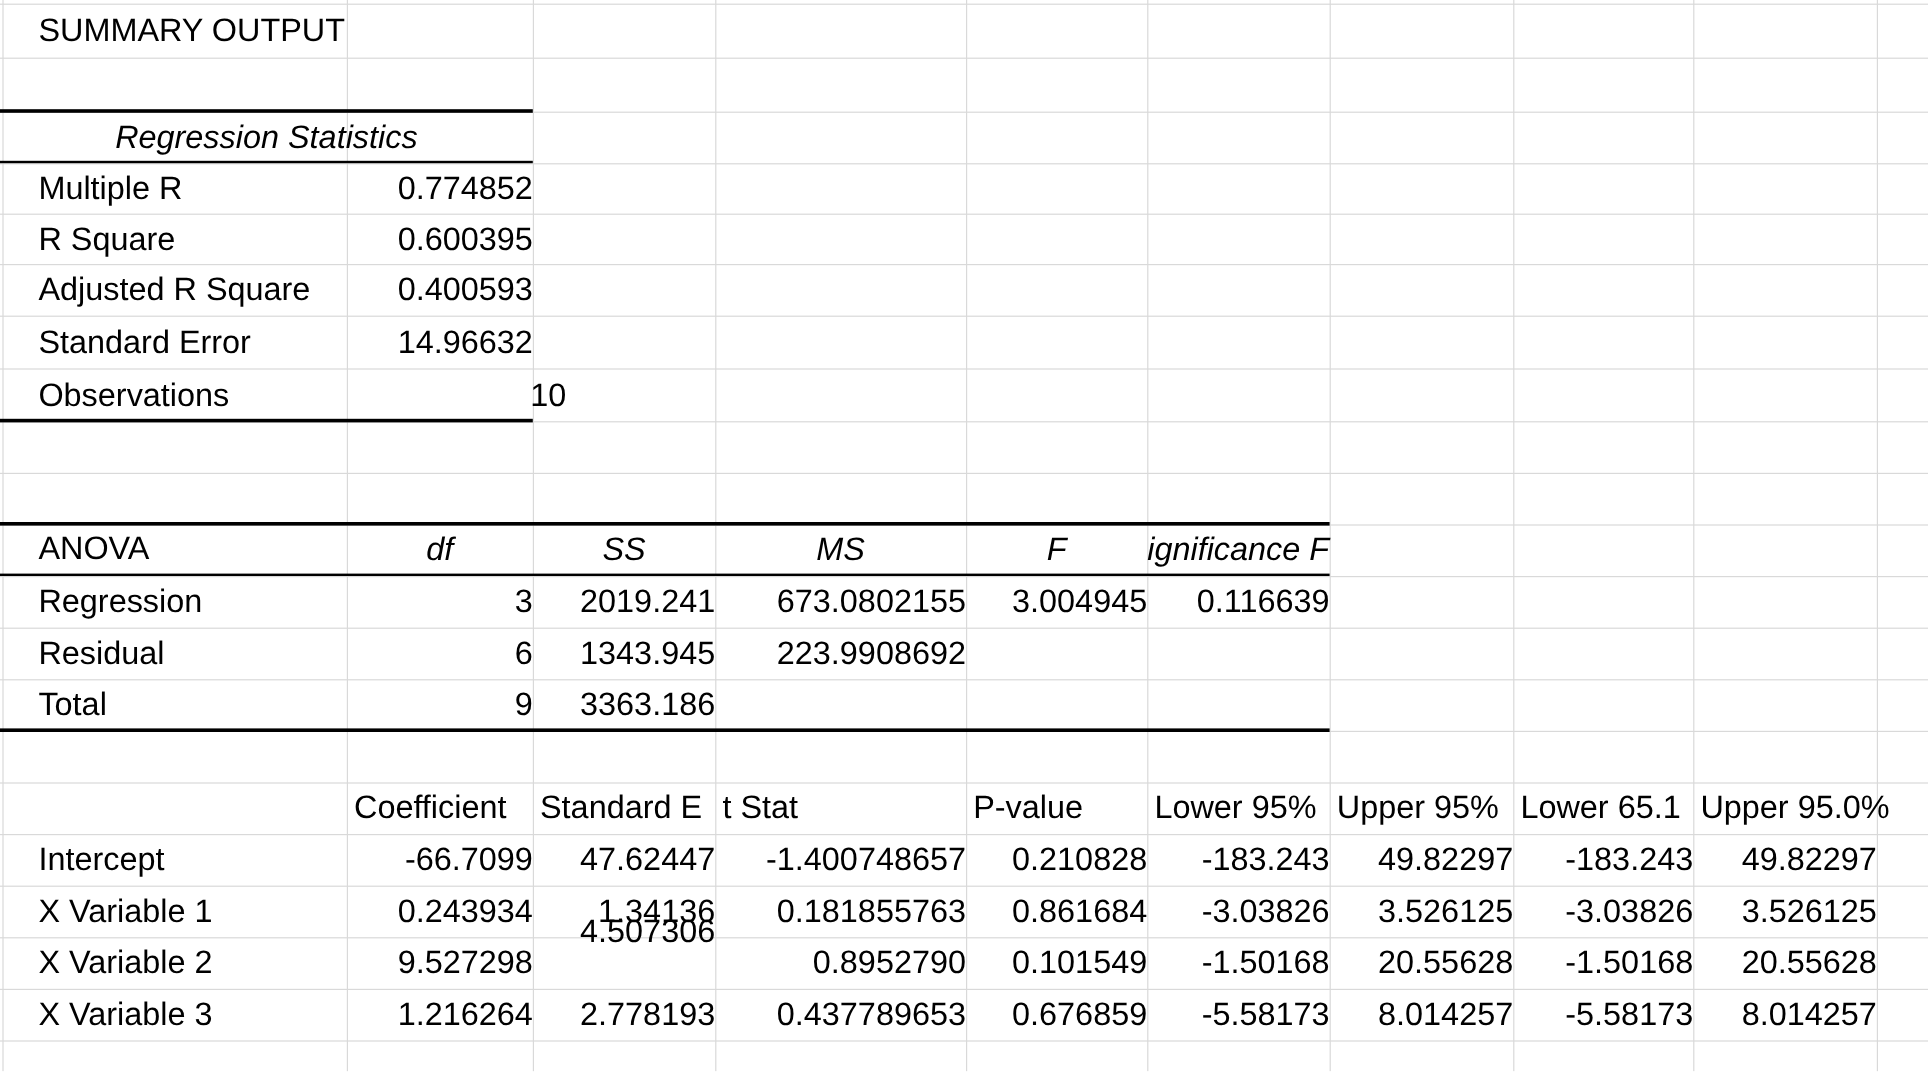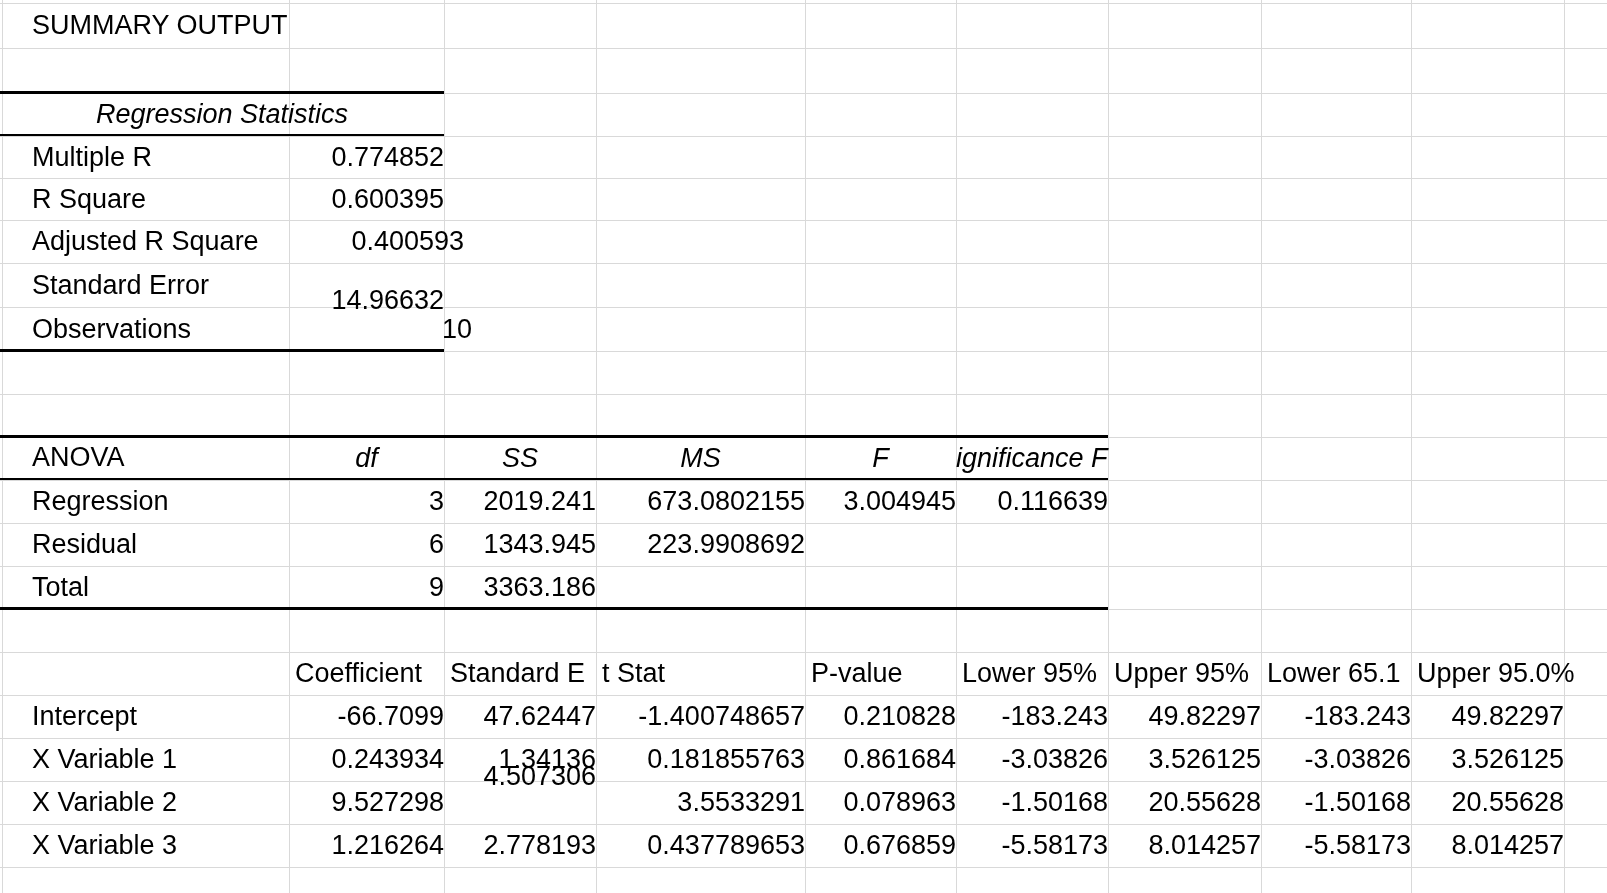--- a/index.html
+++ b/index.html
@@ -74,23 +74,23 @@
       <div class="tborder" style="left: 0px; top: 607px; width: 1108px; height: 3px; background: rgb(0, 0, 0);"></div>
     </div>
   <div id="cells">
     <div class="cell left" style="left:0px;top:3px;width:444px;height:45px;">SUMMARY OUTPUT</div>
   <div class="cell center italic" style="left: 0px; top: 93px; width: 444px; height: 43px;">Regression Statistics</div>
       <div class="cell left" style="left: 0px; top: 136px; width: 289px; height: 42px;">Multiple R</div>
       <div class="cell right" style="left: 289px; top: 136px; width: 155px; height: 42px;">0.774852</div>
       <div class="cell left" style="left: 0px; top: 178px; width: 289px; height: 42px;">R Square</div>
       <div class="cell right" style="left: 289px; top: 178px; width: 155px; height: 42px;">0.600395</div>
       <div class="cell left" style="left: 0px; top: 220px; width: 289px; height: 43px;">Adjusted R Square</div>
-      <div class="cell right" style="left: 289px; top: 220px; width: 155px; height: 43px; margin-left: 20px;">0.400593</div>
+      <div class="cell right" style="left: 289px; top: 220px; width: 155px; height: 43px;">0.400593</div>
       <div class="cell left" style="left: 0px; top: 263px; width: 289px; height: 44px; text-align: center;">Standard Error</div>
-      <div class="cell right" style="left: 289px; top: 278px; width: 155px; height: 44px;">14.96632</div>
+      <div class="cell right" style="left: 289px; top: 263px; width: 155px; height: 44px;">14.96632</div>
       <div class="cell left" style="left: 0px; top: 307px; width: 289px; height: 44px;">Observations</div>
       <div class="cell right" style="left: 289px; top: 307px; width: 155px; height: 44px; padding-left: 28px;">10</div>
       <div class="cell left" style="left: 0px; top: 394px; width: 289px; height: 43px; margin-top: 42px;">ANOVA</div>
       <div class="cell center italic" style="left: 289px; top: 437px; width: 155px; height: 43px;">df</div>
       <div class="cell center italic" style="left: 444px; top: 437px; width: 152px; height: 43px;">SS</div>
       <div class="cell center italic" style="left: 596px; top: 437px; width: 209px; height: 43px;">MS</div>
       <div class="cell center italic" style="left: 805px; top: 437px; width: 151px; height: 43px;">F</div>
       <div class="cell italic" style="left: 956px; top: 437px; width: 305px; height: 43px;">ignificance F</div>
       <div class="cell left" style="left: 0px; top: 480px; width: 289px; height: 43px; text-align: center;">Regression</div>
       <div class="cell right" style="left: 289px; top: 480px; width: 155px; height: 43px;">3</div>
@@ -127,22 +127,22 @@
       <div class="cell right" style="left: 444px; top: 738px; width: 152px; height: 43px;">1.34136</div>
       <div class="cell right" style="left: 596px; top: 738px; width: 209px; height: 43px;">0.181855763</div>
       <div class="cell right" style="left: 805px; top: 738px; width: 151px; height: 43px;">0.861684</div>
       <div class="cell right" style="left: 956px; top: 738px; width: 152px; height: 43px;">-3.03826</div>
       <div class="cell right" style="left: 1108px; top: 738px; width: 153px; height: 43px;">3.526125</div>
       <div class="cell right" style="left: 1261px; top: 738px; width: 150px; height: 43px;">-3.03826</div>
       <div class="cell right" style="left: 1411px; top: 738px; width: 153px; height: 43px;">3.526125</div>
       <div class="cell left" style="left: 0px; top: 781px; width: 289px; height: 43px;">X Variable 2</div>
       <div class="cell right" style="left: 289px; top: 781px; width: 155px; height: 43px;">9.527298</div>
       <div class="cell right" style="left: 444px; top: 755px; width: 152px; height: 43px;">4.507306</div>
-      <div class="cell right" style="left: 596px; top: 781px; width: 209px; height: 43px;">3.5533291</div>
-      <div class="cell right" style="left: 805px; top: 781px; width: 151px; height: 43px;">0.078963</div>
+      <div class="cell right" style="left: 596px; top: 781px; width: 209px; height: 43px;">0.8952790</div>
+      <div class="cell right" style="left: 805px; top: 781px; width: 151px; height: 43px;">0.101549</div>
       <div class="cell right" style="left: 956px; top: 781px; width: 152px; height: 43px;">-1.50168</div>
       <div class="cell right" style="left: 1108px; top: 781px; width: 153px; height: 43px;">20.55628</div>
       <div class="cell right" style="left: 1261px; top: 781px; width: 150px; height: 43px;">-1.50168</div>
       <div class="cell right" style="left: 1411px; top: 781px; width: 153px; height: 43px;">20.55628</div>
       <div class="cell left" style="left: 0px; top: 824px; width: 289px; height: 43px;">X Variable 3</div>
       <div class="cell right" style="left: 289px; top: 824px; width: 155px; height: 43px;">1.216264</div>
       <div class="cell right" style="left: 444px; top: 824px; width: 152px; height: 43px;">2.778193</div>
       <div class="cell right" style="left: 596px; top: 824px; width: 209px; height: 43px;">0.437789653</div>
       <div class="cell right" style="left: 805px; top: 824px; width: 151px; height: 43px;">0.676859</div>
       <div class="cell right" style="left: 956px; top: 824px; width: 152px; height: 43px;">-5.58173</div>

